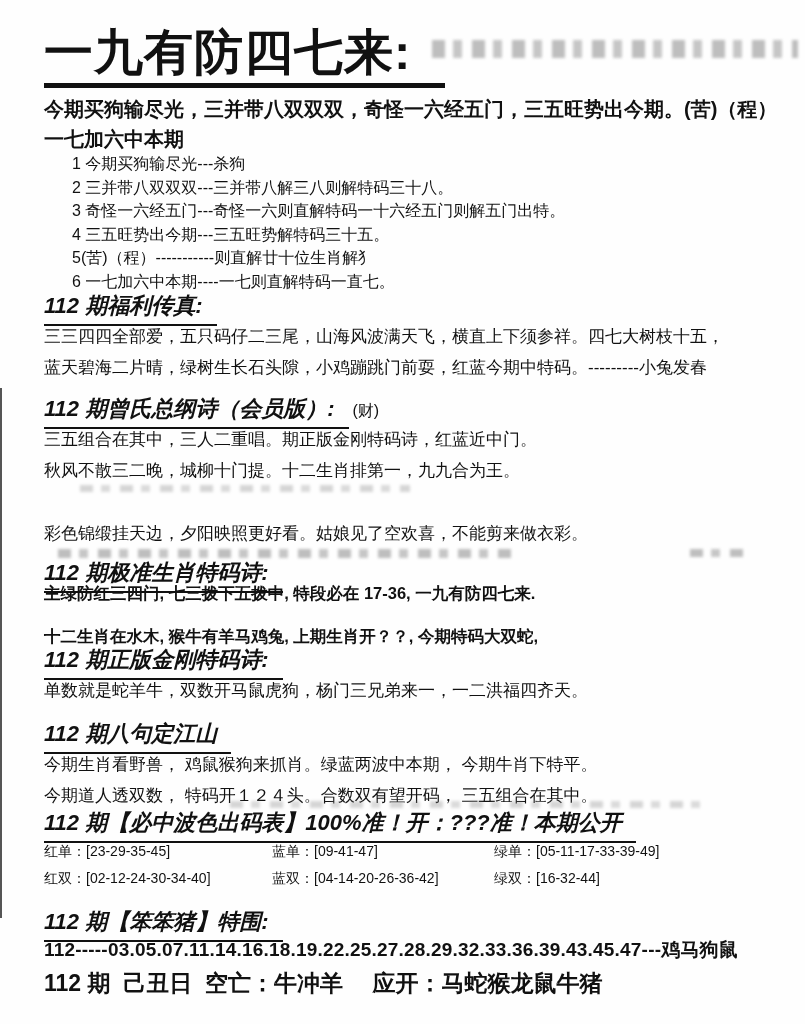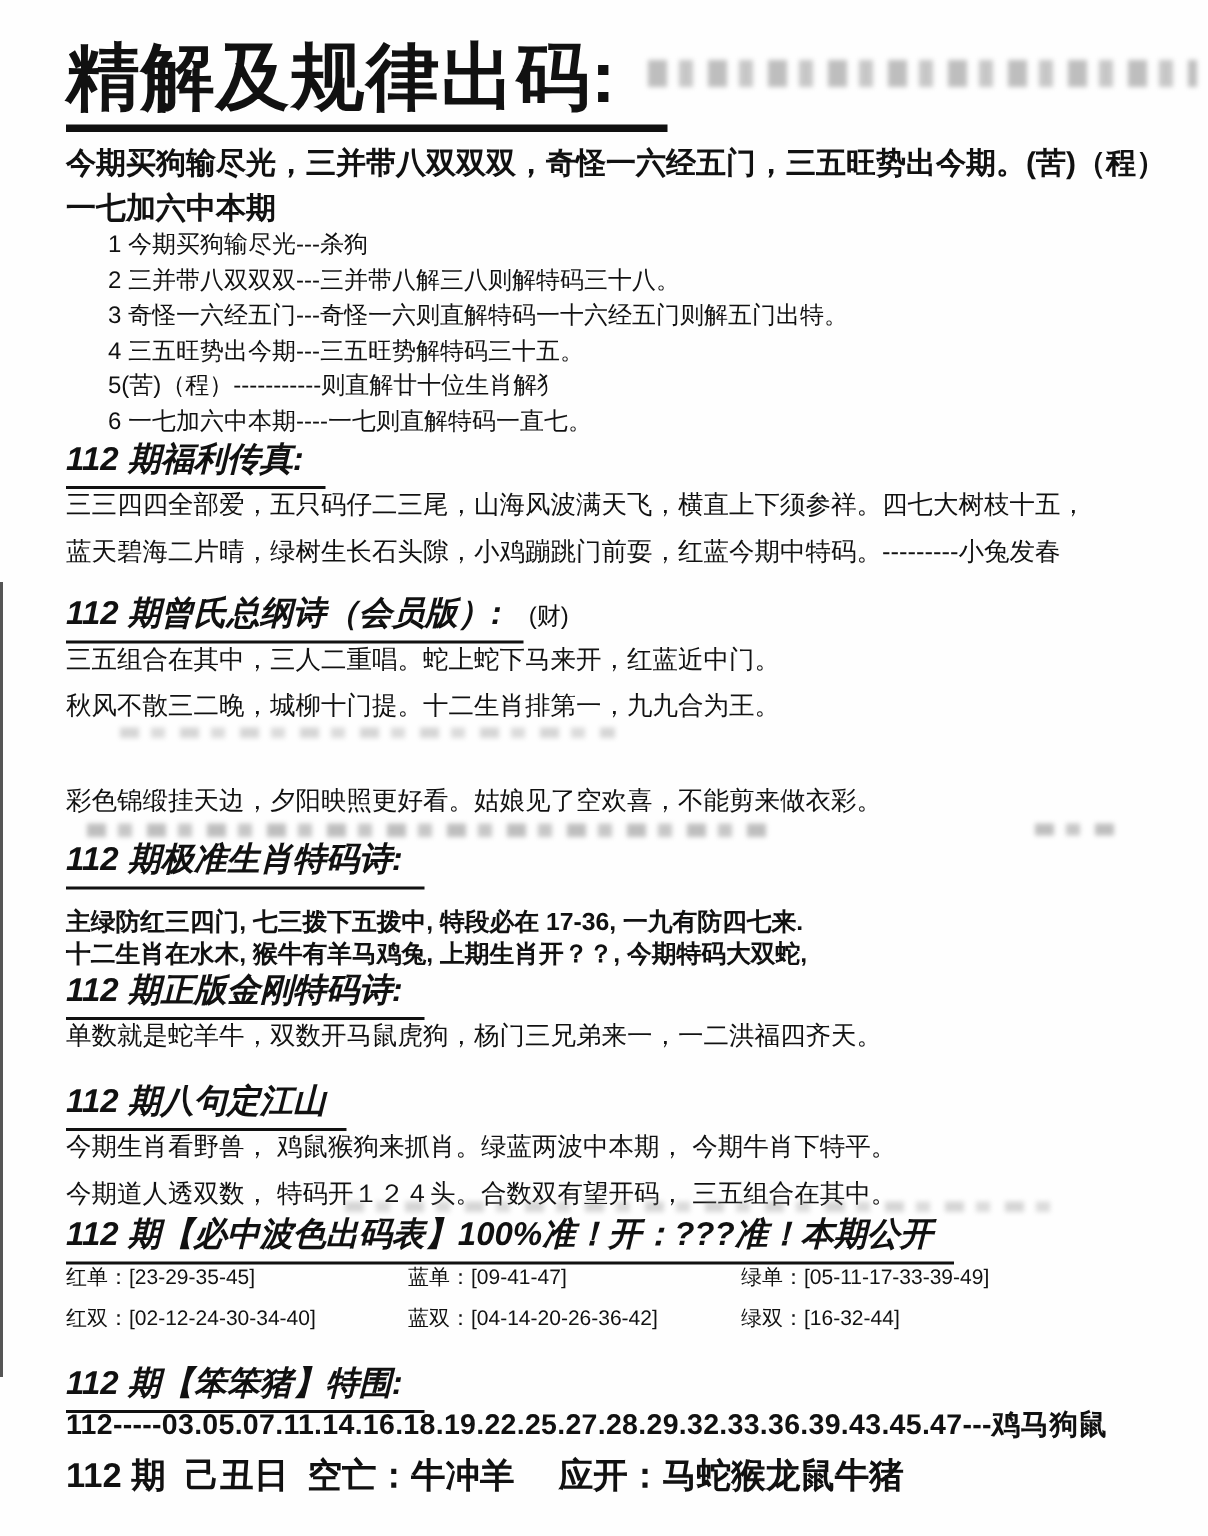--- a/index.html
+++ b/index.html
@@ -83,21 +83,21 @@
 </style>
 </head>
 <body>
 
 <div class="page">
 
   <div class="edge-line"></div>
 
   <div class="redact" style="top:40px;left:432px;width:366px;height:18px;"></div>
 
-  <div class="abs main-title">精解及规律出码:</div>
+  <div class="abs main-title">一九有防四七来:</div>
 
   <div class="abs intro">今期买狗输尽光，三并带八双双双，奇怪一六经五门，三五旺势出今期。(苦)（程）一七加六中本期</div>
 
   <div class="abs rules">
     <div>1 今期买狗输尽光---杀狗</div>
     <div>2 三并带八双双双---三并带八解三八则解特码三十八。</div>
     <div>3 奇怪一六经五门---奇怪一六则直解特码一十六经五门则解五门出特。</div>
     <div>4 三五旺势出今期---三五旺势解特码三十五。</div>
     <div>5(苦)（程）-----------则直解廿十位生肖解犭</div>
     <div>6 一七加六中本期----一七则直解特码一直七。</div>
@@ -105,33 +105,33 @@
 
   <div class="abs sec-head" style="top:291px;">
     <span class="u">112 期福利传真:</span>
   </div>
   <div class="abs sec-body" style="top:352px;">蓝天碧海二片晴，绿树生长石头隙，小鸡蹦跳门前耍，红蓝今期中特码。---------小兔发春</div>
   <div class="abs sec-body" style="top:321px;">三三四四全部爱，五只码仔二三尾，山海风波满天飞，横直上下须参祥。四七大树枝十五，</div>
 
   <div class="abs sec-head" style="top:394px;">
     <span class="u">112 期曾氏总纲诗（会员版）:</span><span class="suffix">(财)</span>
   </div>
-  <div class="abs sec-body" style="top:424px;">三五组合在其中，三人二重唱。蛇上蛇下马来开，红蓝近中门。</div>
+  <div class="abs sec-body" style="top:424px;">三五组合在其中，三人二重唱。期正版金刚特码诗，红蓝近中门。</div>
   <div class="abs sec-body" style="top:455px;">秋风不散三二晚，城柳十门提。十二生肖排第一，九九合为王。</div>
 
   <div class="redact light" style="top:485px;left:80px;width:330px;height:7px;"></div>
   <div class="abs sec-body" style="top:518px;">彩色锦缎挂天边，夕阳映照更好看。姑娘见了空欢喜，不能剪来做衣彩。</div>
 
   <div class="redact" style="top:549px;left:58px;width:455px;height:9px;"></div>
   <div class="redact" style="top:549px;left:690px;width:58px;height:8px;"></div>
   <div class="abs sec-head" style="top:558px;">
     <span class="u">112 期极准生肖特码诗:</span>
   </div>
   <div class="abs sec-body tight" style="top:588px;margin-top:35px;">十二生肖在水木, 猴牛有羊马鸡兔, 上期生肖开？？, 今期特码大双蛇,</div>
-  <div class="abs sec-body tight" style="top:602px;text-align:right;">主绿防红三四门, 七三拨下五拨中, 特段必在 17-36, 一九有防四七来.</div>
+  <div class="abs sec-body tight" style="top:580px;text-align:right;">主绿防红三四门, 七三拨下五拨中, 特段必在 17-36, 一九有防四七来.</div>
 
   <div class="abs sec-head" style="top:645px;">
     <span class="u">112 期正版金刚特码诗:</span>
   </div>
   <div class="abs sec-body" style="top:675px;">单数就是蛇羊牛，双数开马鼠虎狗，杨门三兄弟来一，一二洪福四齐天。</div>
 
   <div class="abs sec-head" style="top:719px;">
     <span class="u">112 期八句定江山</span>
   </div>
   <div class="abs sec-body" style="top:749px;">今期生肖看野兽， 鸡鼠猴狗来抓肖。绿蓝两波中本期， 今期牛肖下特平。</div>

